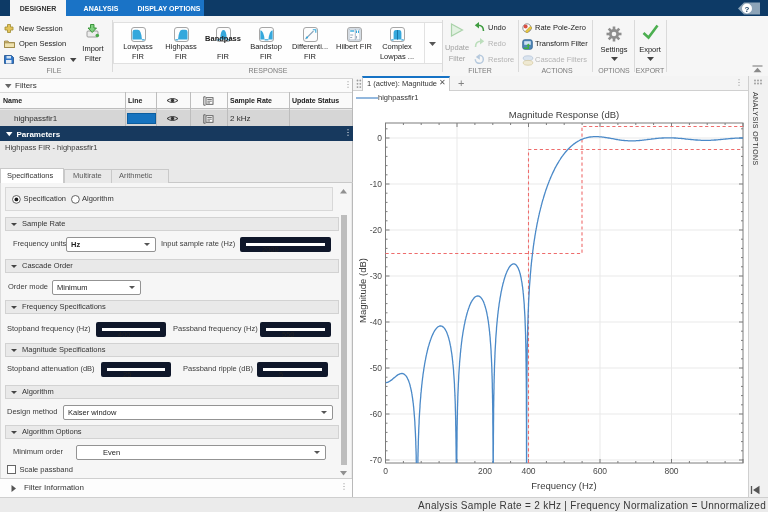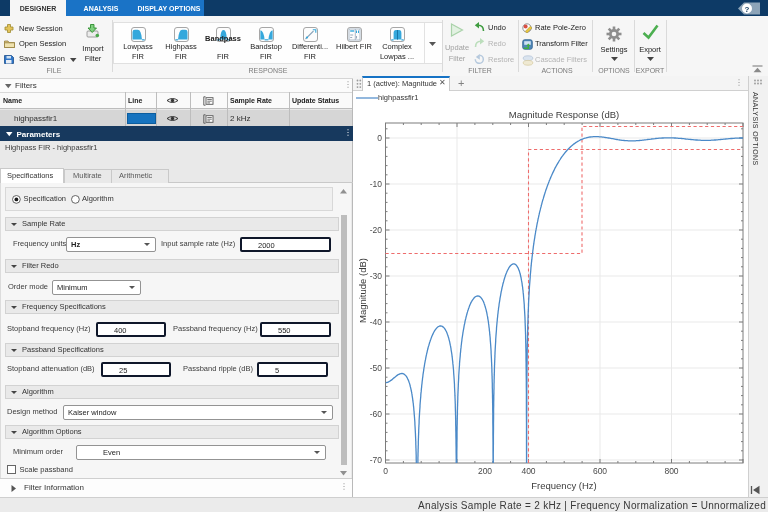--- a/index.html
+++ b/index.html
@@ -1,19 +1,19 @@
 <!DOCTYPE html>
 <html><head><meta charset="utf-8"><style>
 *{margin:0;padding:0;box-sizing:border-box;font-family:"Liberation Sans",sans-serif;}
 html,body{width:768px;height:512px;overflow:hidden;background:#f6f6f6;}
 .abs{position:absolute;}
 .lbl{position:absolute;font-size:7.5px;color:#3c3c3c;white-space:nowrap;line-height:1.15;text-align:right;}
 .glbl{position:absolute;font-size:7px;color:#7a7a7a;white-space:nowrap;text-align:center;line-height:1;}
 .sep{position:absolute;top:20px;height:52px;width:1px;background:#dadada;}
-.inp{position:absolute;background:#fff;border:2px solid #0f172a;border-radius:2px;font-size:7.5px;color:#222;padding-left:16px;line-height:13px;}
+.inp{position:absolute;background:#fff;border:6px solid #0f172a;border-radius:2px;font-size:7.5px;color:#222;padding-left:16px;line-height:13px;}
 .sel{position:absolute;background:#fff;border:1px solid #939393;border-radius:2px;font-size:7.5px;color:#222;padding-left:4px;line-height:13px;}
 .sel:after{content:"";position:absolute;right:5px;top:5.5px;border-left:3px solid transparent;border-right:3px solid transparent;border-top:3.5px solid #555;}
 .shead{position:absolute;left:5px;width:334px;height:14px;background:#e9e9e9;border:1px solid #d2d2d2;font-size:7.5px;color:#333;line-height:12.5px;padding-left:16px;}
 .shead:before{content:"";position:absolute;left:5px;top:4.5px;border-left:3px solid transparent;border-right:3px solid transparent;border-top:3.5px solid #444;}
 .tick{font-size:8.5px;color:#4a4a4a;position:absolute;white-space:nowrap;line-height:1;}
 </style></head><body>
 
 <div class="abs" style="left:0;top:0;width:768px;height:16px;background:#0d3a66;"></div>
 <div class="abs" style="left:64px;top:0;width:140px;height:16px;background:#1a73c6;"></div>
 <div class="abs" style="left:10px;top:0;width:56px;height:16px;background:#f6f6f6;"></div>
@@ -256,29 +256,29 @@
 <div class="lbl" style="left:23.5px;top:195px;color:#333;">Specification</div>
 <svg class="abs" style="left:70.5px;top:194.5px;" width="9" height="9">
     <circle cx="4.4" cy="4.4" r="3.9" fill="#fff" stroke="#555" stroke-width="0.9"></circle>
   </svg>
 <div class="lbl" style="left:82px;top:195px;color:#333;">Algorithm</div>
 <div class="shead" style="top:217px;">Sample Rate</div>
 <div class="lbl" style="left:13px;top:240px;">Frequency units</div>
 <div class="sel" style="left:66px;top:236.5px;width:90px;height:15px;font-weight:bold;">Hz</div>
 <div class="lbl" style="left:161px;top:240px;">Input sample rate (Hz)</div>
 <div class="inp" style="left:240px;top:236.5px;width:91px;height:15px;">2000</div>
-<div class="shead" style="top:259px;">Filter Redo</div>
+<div class="shead" style="top:259px;">Cascade Order</div>
 <div class="lbl" style="left:8px;top:283px;">Order mode</div>
 <div class="sel" style="left:52px;top:279.5px;width:89px;height:15px;">Minimum</div>
 <div class="shead" style="top:300px;">Frequency Specifications</div>
 <div class="lbl" style="left:7px;top:325px;">Stopband frequency (Hz)</div>
 <div class="inp" style="left:96px;top:321.5px;width:70px;height:15px;">400</div>
 <div class="lbl" style="left:173px;top:325px;">Passband frequency (Hz)</div>
 <div class="inp" style="left:260px;top:321.5px;width:71px;height:15px;">550</div>
-<div class="shead" style="top:343px;">Passband Specifications</div>
+<div class="shead" style="top:343px;">Magnitude Specifications</div>
 <div class="lbl" style="left:7px;top:365px;">Stopband attenuation (dB)</div>
 <div class="inp" style="left:101px;top:361.5px;width:70px;height:15px;">25</div>
 <div class="lbl" style="left:183px;top:365px;">Passband ripple (dB)</div>
 <div class="inp" style="left:257px;top:361.5px;width:71px;height:15px;">5</div>
 <div class="shead" style="top:385px;">Algorithm</div>
 <div class="lbl" style="left:7px;top:408px;">Design method</div>
 <div class="sel" style="left:63px;top:404.5px;width:270px;height:15px;">Kaiser window</div>
 <div class="shead" style="top:425px;">Algorithm Options</div>
 <div class="lbl" style="left:13px;top:448px;">Minimum order</div>
 <div class="sel" style="left:76px;top:444.5px;width:250px;height:15px;padding-left:26px;">Even</div>

